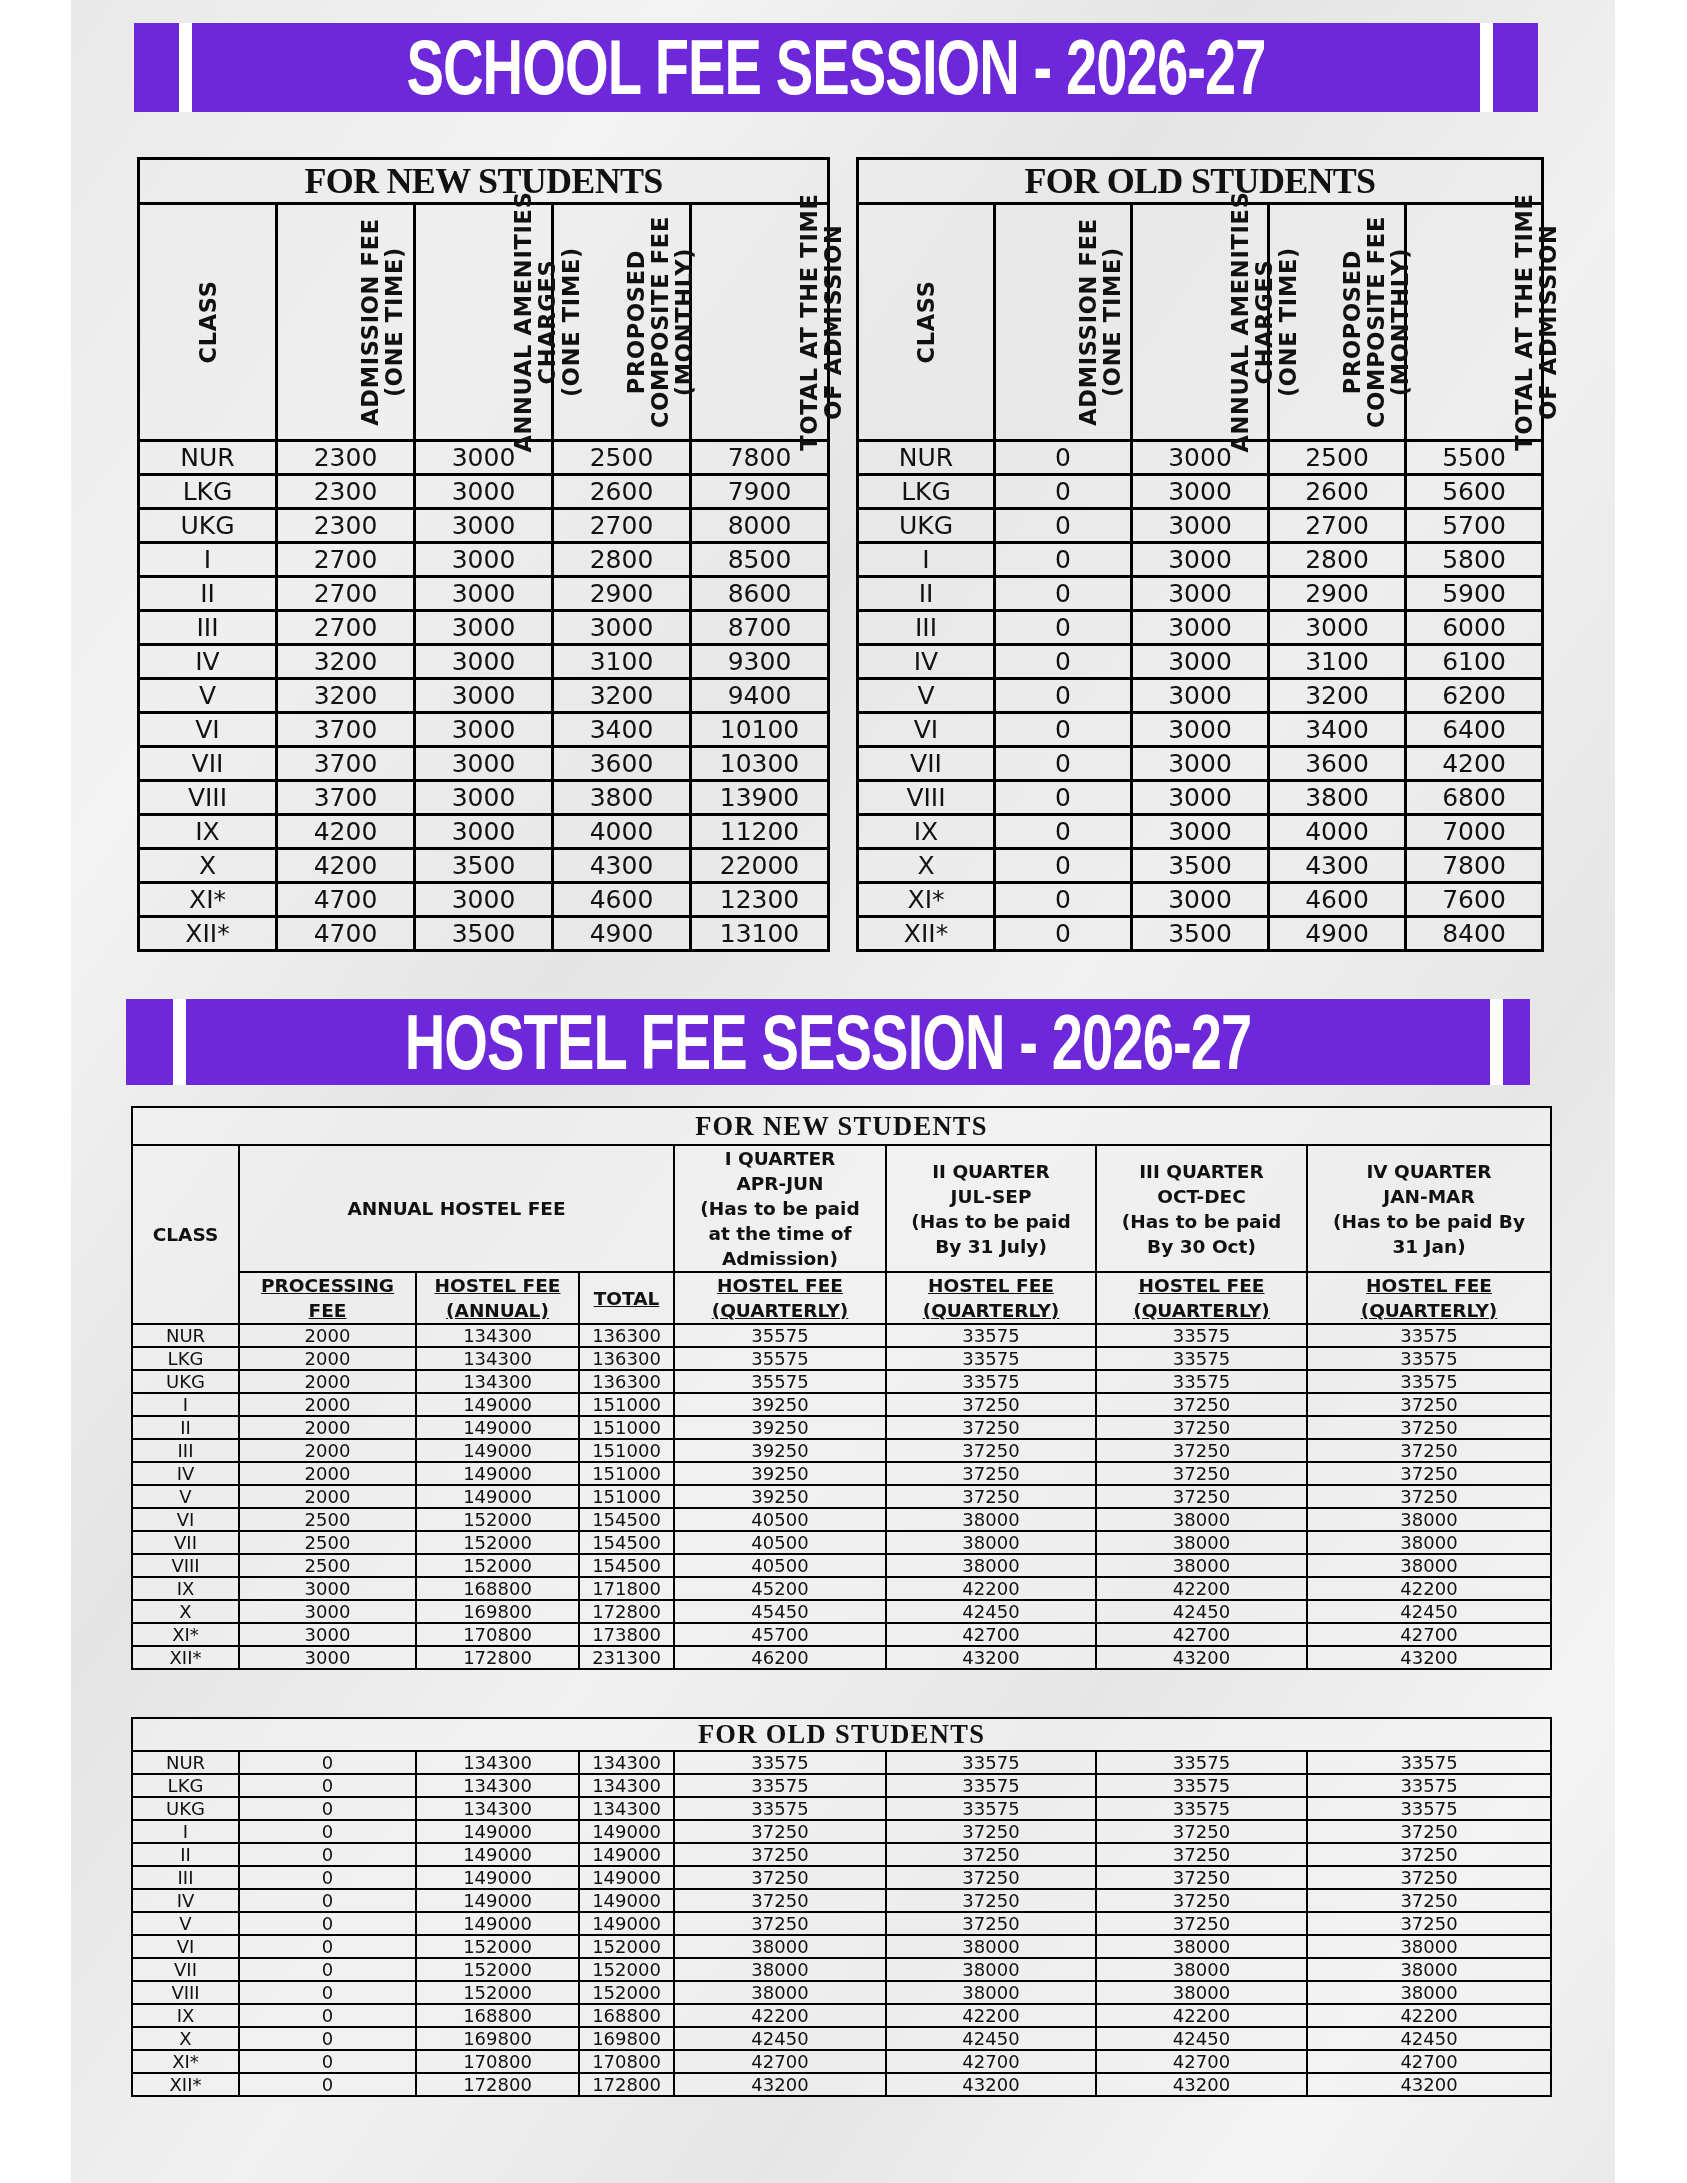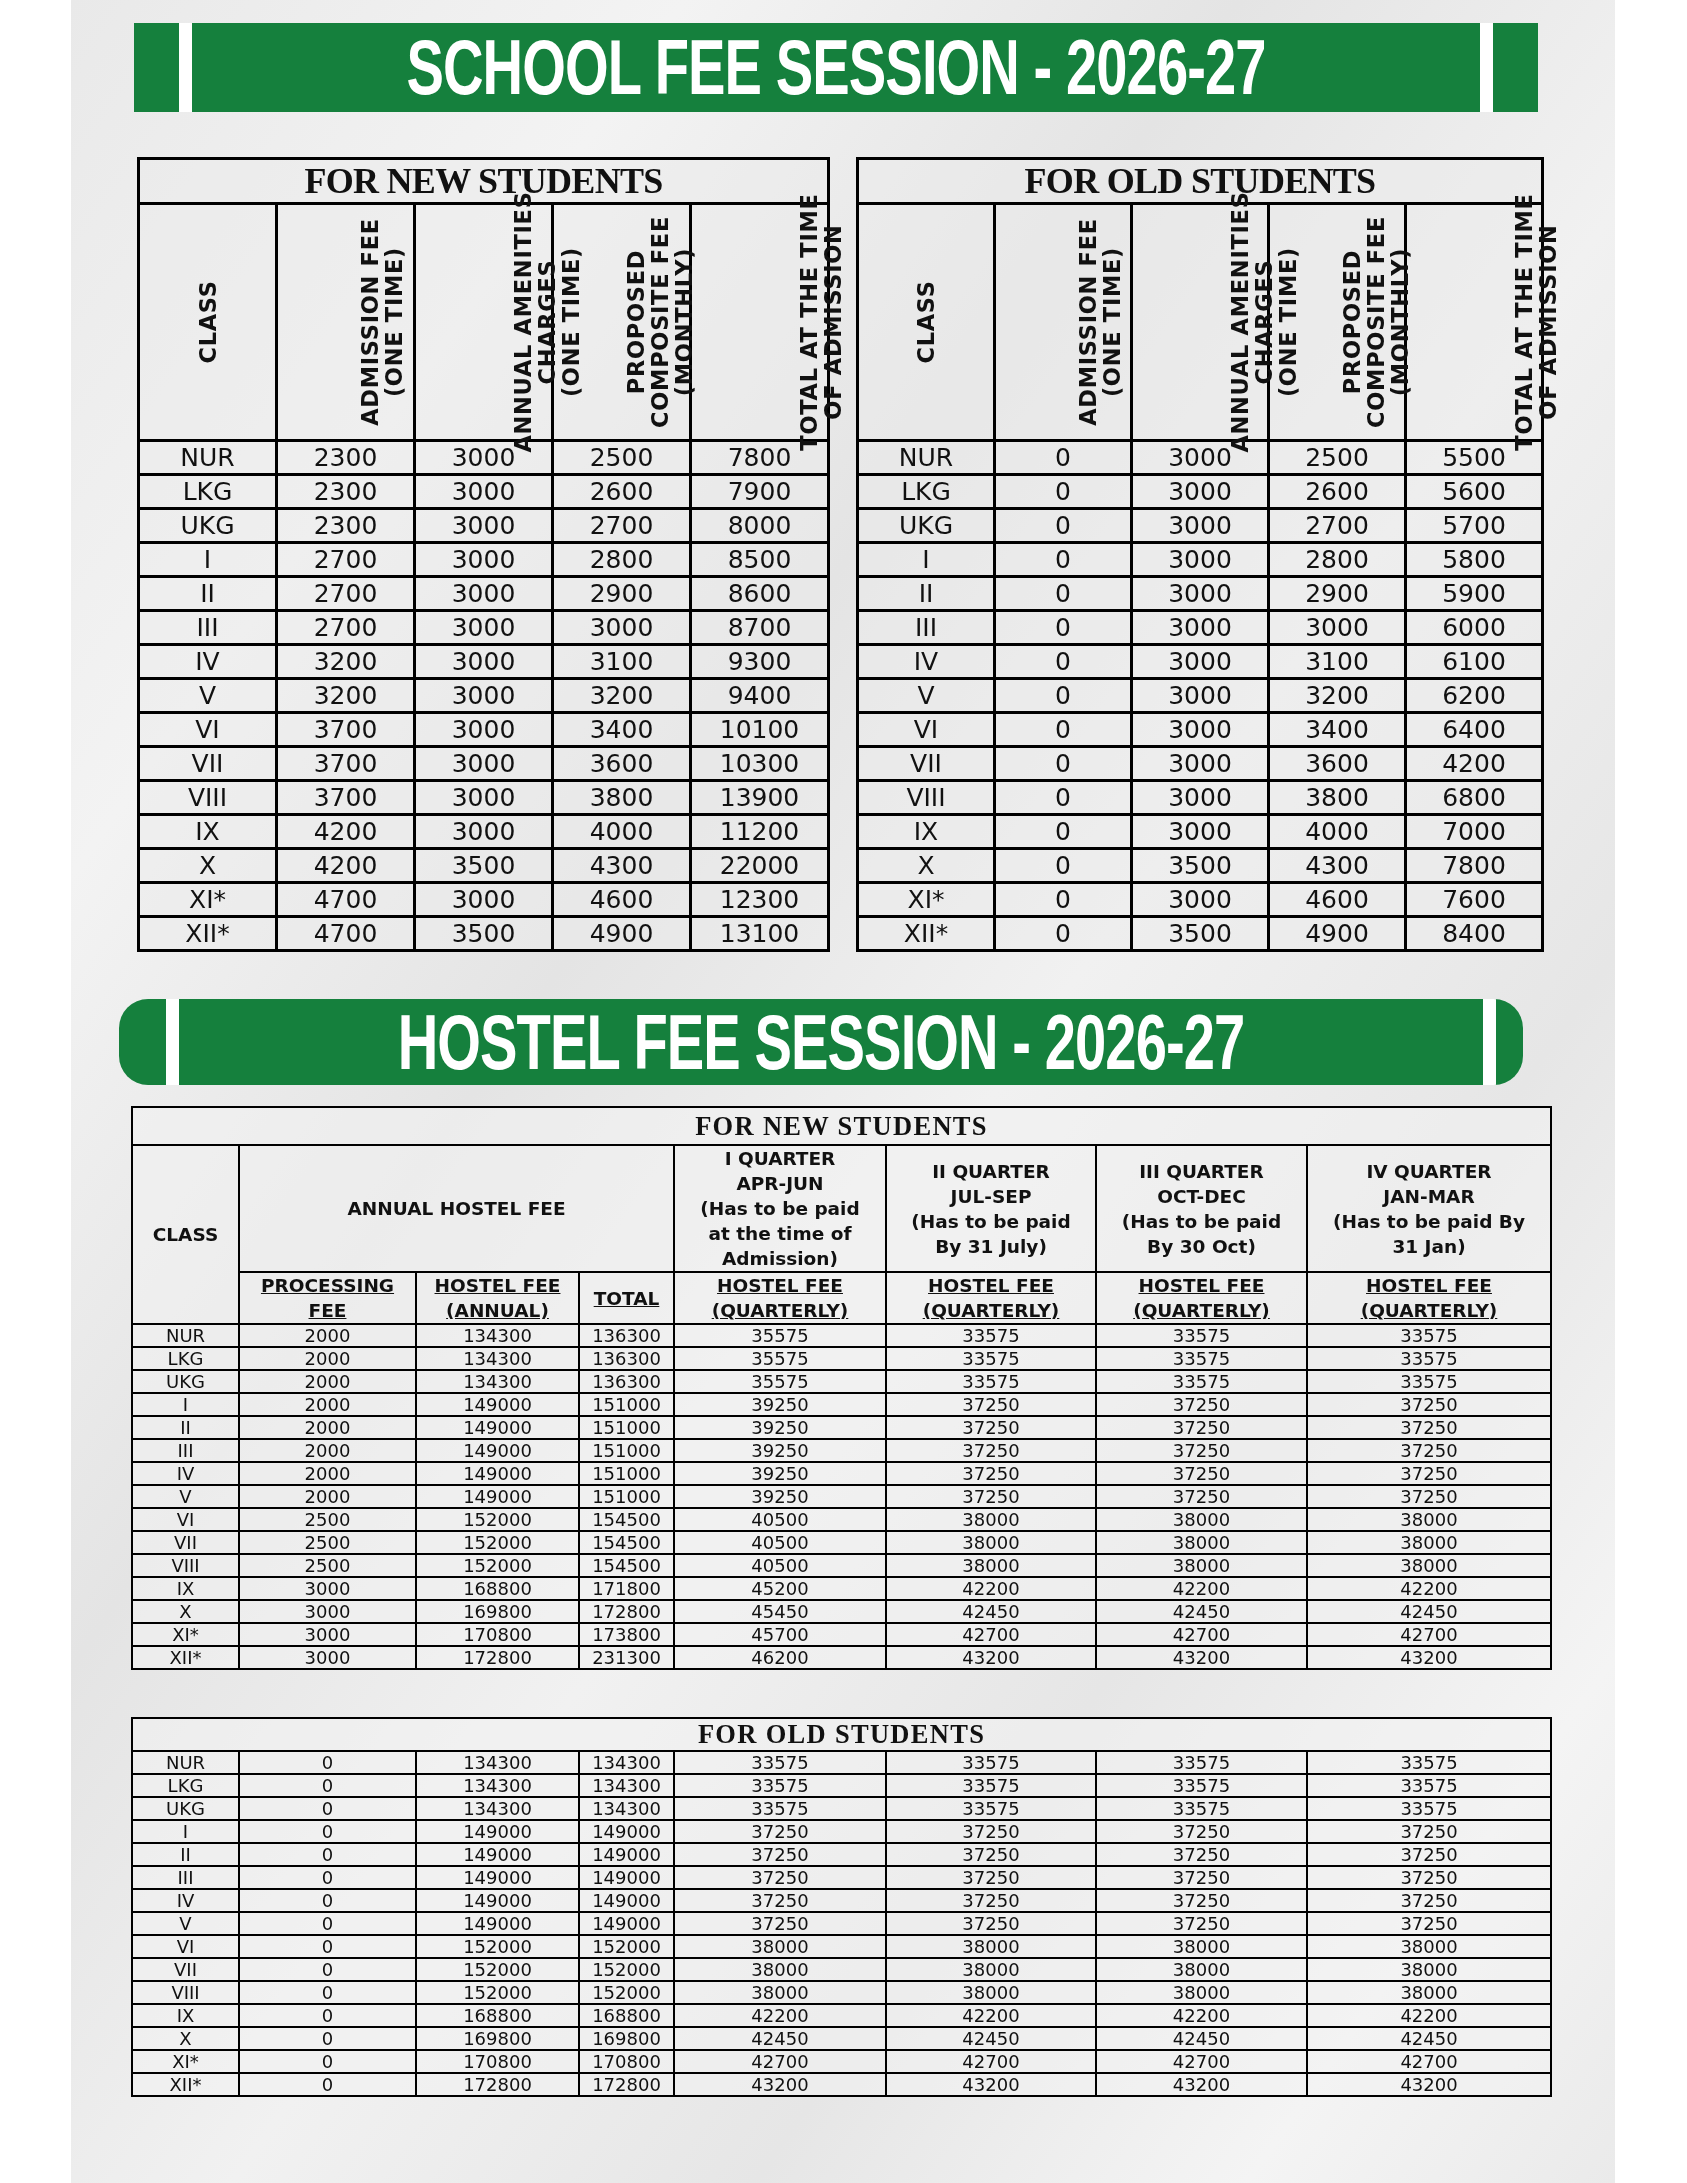--- a/index.html
+++ b/index.html
@@ -7,21 +7,21 @@
     width: 1687px; height: 2183px; position: relative; overflow: hidden;
     background: #ffffff;
     font-family: "Liberation Sans", sans-serif;
     color: #111;
   }
   .backdrop {
     position: absolute; left: 71px; top: 0; width: 1544px; height: 2183px;
     background: linear-gradient(125deg, #e9e9e9 0%, #f3f3f3 20%, #e4e4e4 38%, #f1f1f1 55%, #e6e6e6 72%, #f4f4f4 88%, #eaeaea 100%);
   }
   .banner {
-    position: absolute; background: #15803d; overflow: hidden;
+    position: absolute; background: #6d28d9; overflow: hidden;
   }
   .banner .bar { position: absolute; top: 0; bottom: 0; width: 13.2px; background: #ffffff; }
   .banner .title {
     position: absolute; left: 0; right: 0; top: 0; bottom: 0;
     display: flex; align-items: center; justify-content: center;
     color: #ffffff; font-family: "Liberation Sans Narrow", "Liberation Sans", sans-serif;
     font-weight: bold; font-size: 78px; letter-spacing: -1.3px;
     transform: scaleX(0.72); transform-origin: center;
     white-space: nowrap;
   }
@@ -311,21 +311,21 @@
       <tr>
         <td class="cell">XII*</td>
         <td class="cell">0</td>
         <td class="cell">3500</td>
         <td class="cell">4900</td>
         <td class="cell">8400</td>
       </tr>
     </tbody>
 </table>
 
-<div class="banner" style="left:119px; top:999px; width:1404px; height:86px;border-radius:29px;">
+<div class="banner" style="left:126px; top:999px; width:1404px; height:86px;">
   <div class="bar" style="left:47px;"></div>
   <div class="bar" style="right:27px;"></div>
   <div class="title">HOSTEL FEE SESSION - 2026-27</div>
 </div>
 
 <table class="hostel hostel-new" id="hostel-new" style="left:131px; top:1098px; width:1420px;">
   <colgroup>
     <col style="width:107px">
       <col style="width:177px">
       <col style="width:163px">

